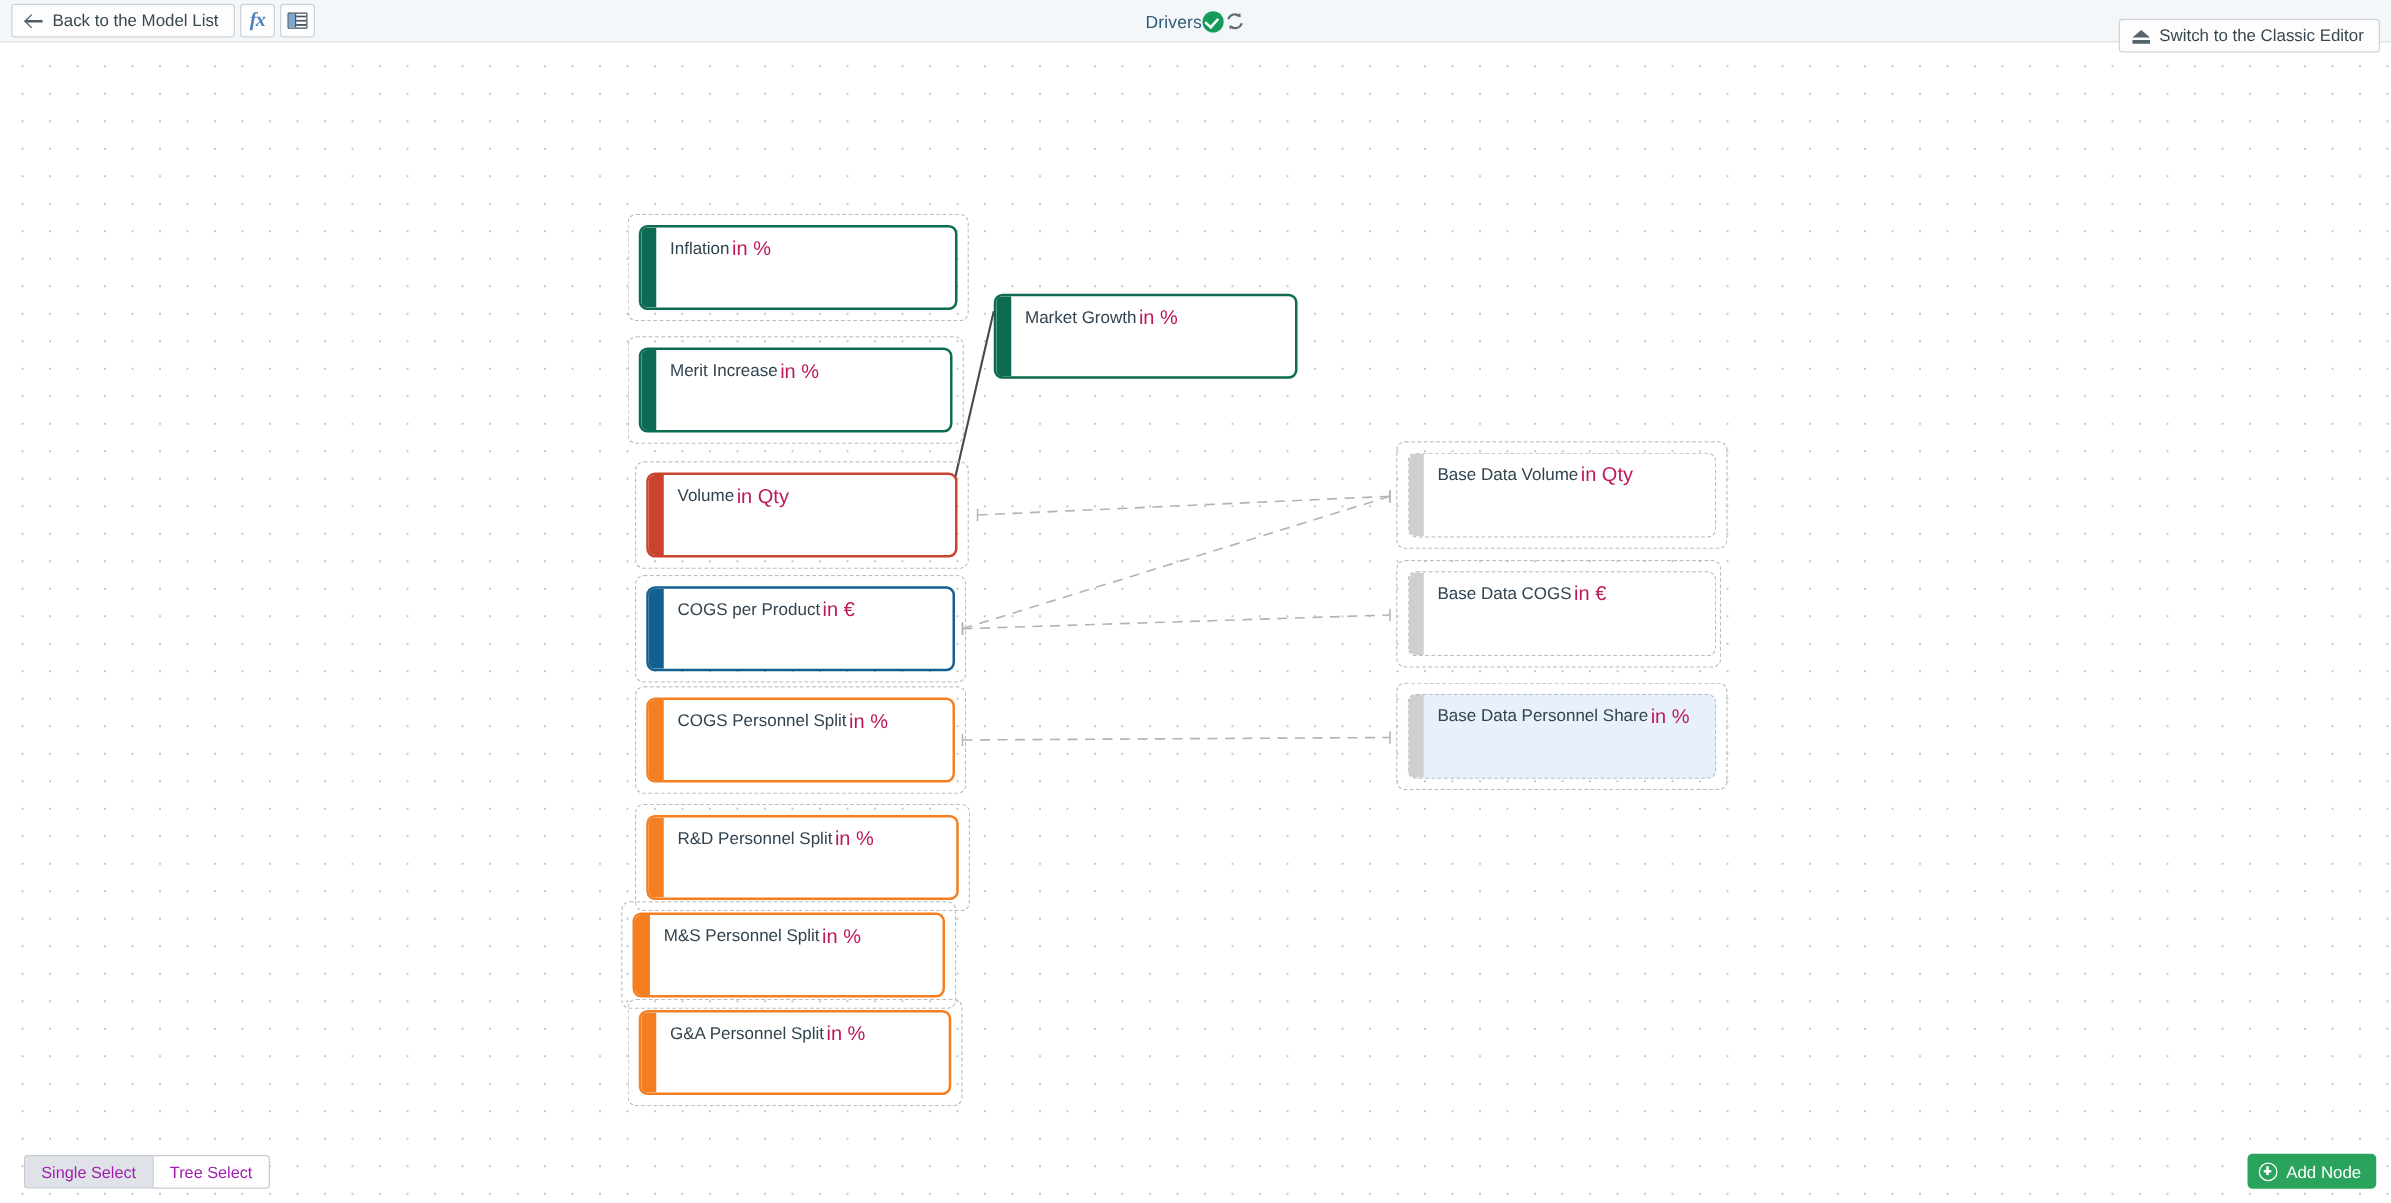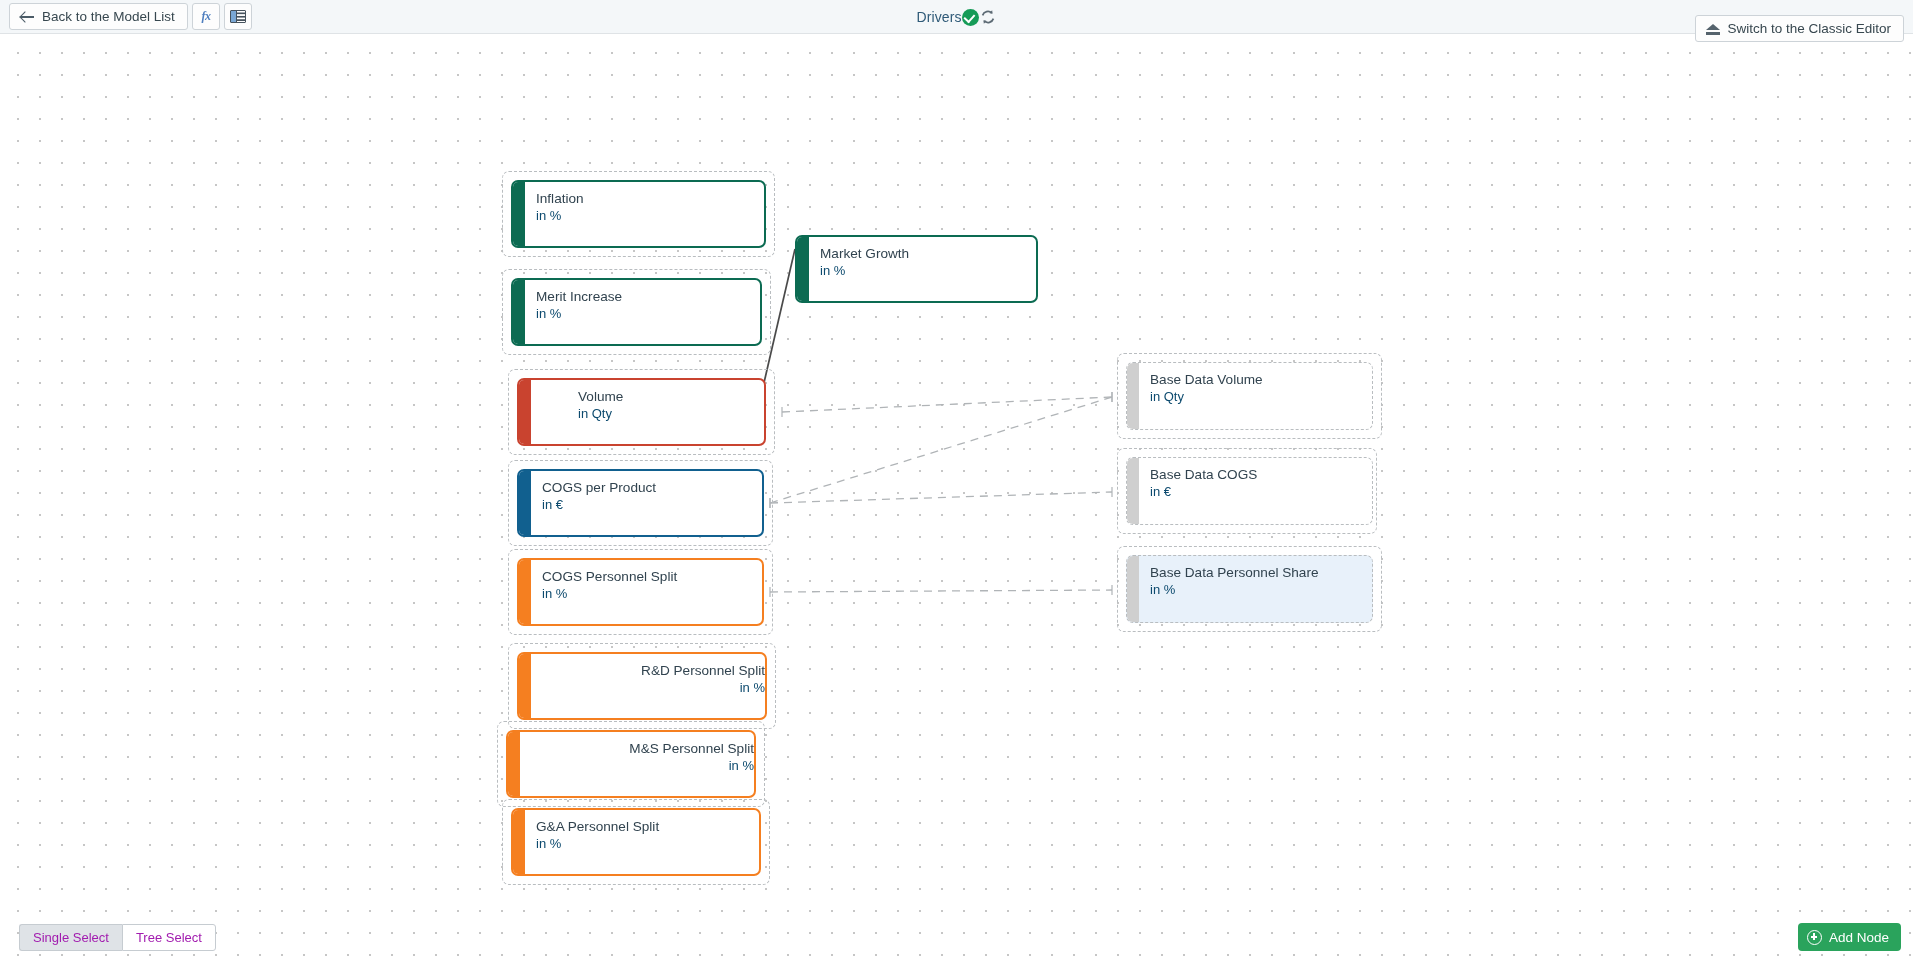--- a/index.html
+++ b/index.html
@@ -45,21 +45,21 @@
     background:#4a5b66;
   }
   .arrow-left::after {
     content:""; position:absolute; left:1px; top:3.3px; width:7px; height:7px;
     border-left:1.6px solid #4a5b66; border-bottom:1.6px solid #4a5b66;
     transform: rotate(45deg);
   }
   .fx-glyph {
     font-family: "Liberation Serif", serif;
     font-style: italic; font-weight: 600;
-    font-size: 12px; color: #4f7fbf; letter-spacing: -0.5px;
+    font-size: 16px; color: #4f7fbf; letter-spacing: -0.5px;
   }
   .grid-glyph {
     width: 16px; height: 13px; border: 1.6px solid #46525c; border-radius: 1px;
     display: flex; overflow: hidden; background: #fff;
   }
   .grid-glyph i { display:block; height: 100%; background: #7aa7d4; width: 5px; }
   .grid-glyph u {
     display:block; flex:1; background:
       linear-gradient(to bottom,#46525c 1.4px, transparent 1.4px) 0 1.5px/100% 3.4px repeat-y;
     border-left: 1.2px solid #46525c;
@@ -131,27 +131,27 @@
   .node-box.ghost {
     border-style: dashed;
     border-width: 1.5px;
     border-color: #b9bdc0;
   }
   .accent {
     width: 12px; flex: 0 0 12px; height: 100%;
   }
   .node-body {
     flex: 1; padding: 9px 0 0 11px;
-    display: flex; flex-direction: column; gap: 2px;
+    display: flex; flex-direction: row; gap: 2px;
   }
   .node-title {
     font-size: 13.6px; color: #31434f; line-height: 1.15; white-space: nowrap;
   }
   .node-unit {
-    font-size: 13px; color: #0c4a6e; line-height: 1.15;
+    font-size: 16px; color: #be185d; line-height: 1.15;
   }
 
   
   #seg-group {
     position: absolute; left: 19px; bottom: 11px;
     display: flex; z-index: 30;
   }
   .seg {
     font-size: 13px; color: #a21caf;
     background: #ffffff;
@@ -265,21 +265,21 @@
         <div class="node-box" style="left: 9px; top: 9px; width: 243px; height: 68px; background: rgb(255, 255, 255); border-color: rgb(12, 107, 82);">
           <div class="accent" style="background: rgb(12, 107, 82);"></div>
           <div class="node-body">
             <div class="node-title">Market Growth</div>
             <div class="node-unit">in %</div>
           </div>
         </div>
       </div>
       <div class="node-wrap" style="left: 508px; top: 334px; width: 267px; height: 86px;">
         <div class="node-outer"></div>
-        <div class="node-box" style="left: 9px; top: 9px; width: 249px; height: 68px; background: rgb(255, 255, 255); border-color: rgb(201, 67, 47); gap: 36px;">
+        <div class="node-box" style="left: 9px; top: 9px; width: 249px; height: 68px; background: rgb(255, 255, 255); border-color: rgb(201, 67, 47);">
           <div class="accent" style="background: rgb(201, 67, 47);"></div>
           <div class="node-body">
             <div class="node-title">Volume</div>
             <div class="node-unit">in Qty</div>
           </div>
         </div>
       </div>
       <div class="node-wrap" style="left: 508px; top: 425px; width: 265px; height: 86px;">
         <div class="node-outer"></div>
         <div class="node-box" style="left: 9px; top: 9px; width: 247px; height: 68px; background: rgb(255, 255, 255); border-color: rgb(17, 96, 143);">

